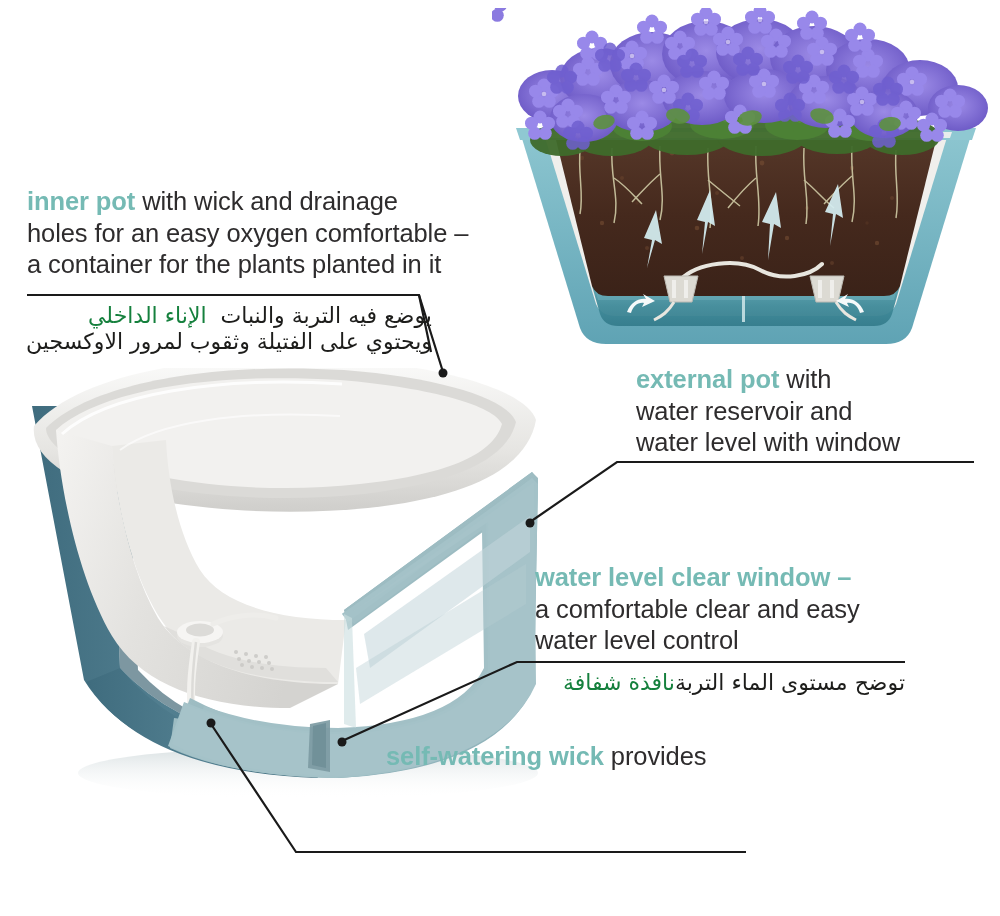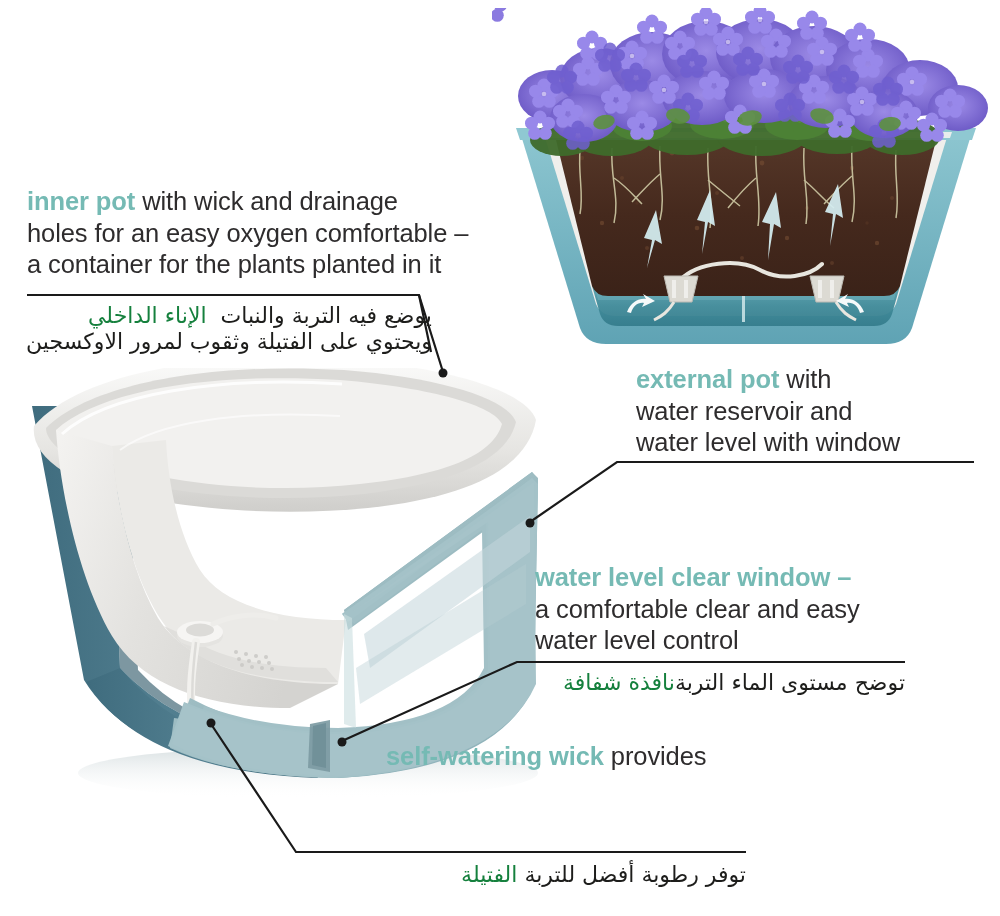--- a/index.html
+++ b/index.html
@@ -452,19 +452,14 @@
     <div class="ar">
       <span>توضح مستوى الماء التربة</span><span class="kw">نافذة شفافة</span>
     </div>
   </div>
 
   <div class="callout" id="c-wick" style="left:354px;top:741px;margin-left:32px;">
     <div class="en">
       <span class="kw">self-watering wick</span><span> provides</span>
     </div>
   </div>
-  <div class="callout" style="left:346px;top:861px;width:400px;text-align:right;">
-    <div class="ar">
-      <span>توفر رطوبة أفضل للتربة</span>&nbsp;<span class="kw">الفتيلة</span>
-    </div>
-  </div>
 
 </div>
 
 </body></html>

